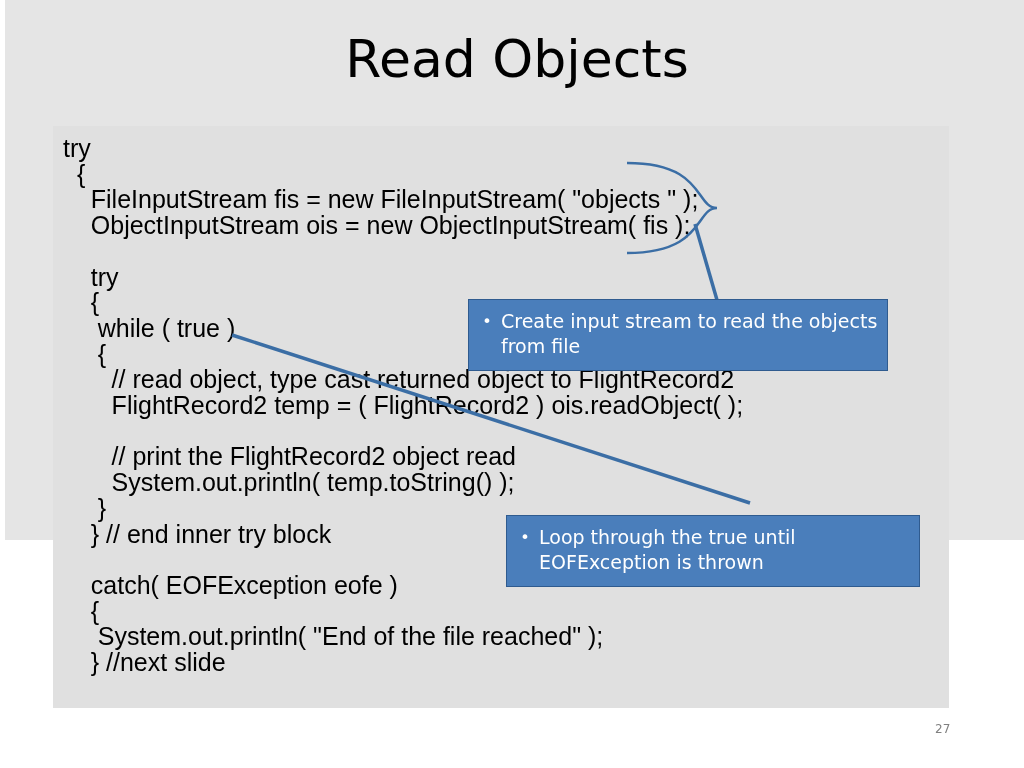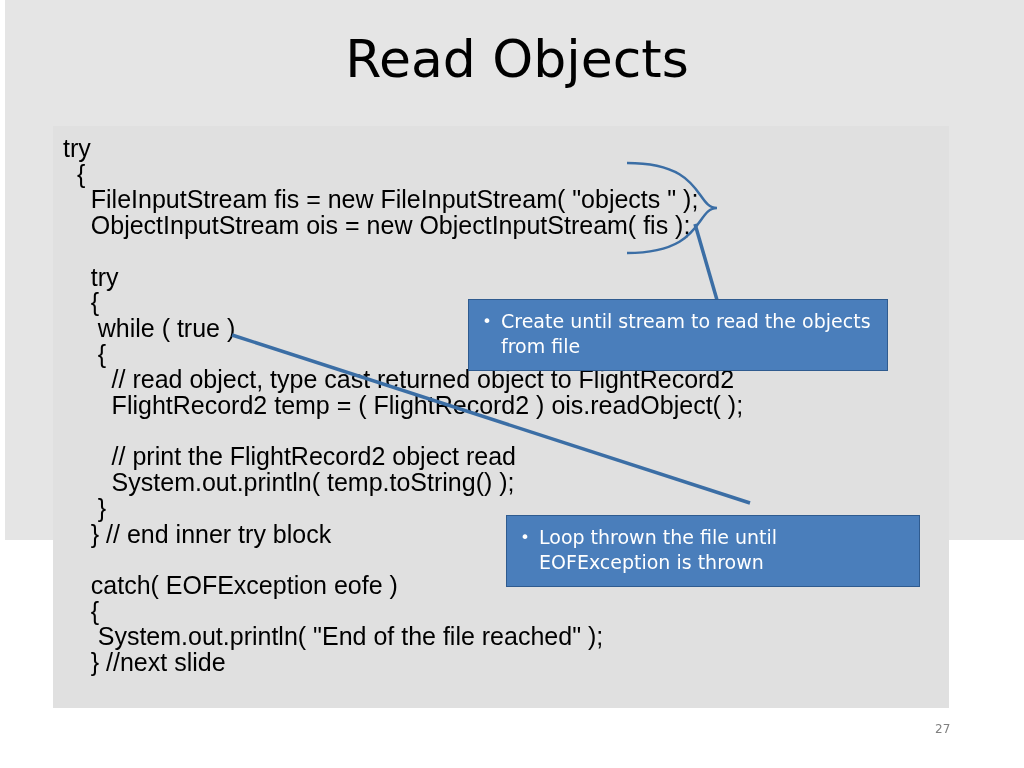--- a/index.html
+++ b/index.html
@@ -142,26 +142,26 @@
 
   <svg class="overlay" viewBox="0 0 1024 768">
     <path d="M 622 163 C 700 163 690 208 712 208 C 690 208 700 253 622 253" fill="none" stroke="#3b6ea5" stroke-width="2.5"></path>
     <line x1="690" y1="224" x2="712" y2="300" stroke="#3b6ea5" stroke-width="3.5"></line>
     <line x1="227" y1="335" x2="745" y2="503" stroke="#3b6ea5" stroke-width="3.5"></line>
   </svg>
 
   <div class="callout" id="callout-input-stream">
     <div class="bullet-row">
       <span class="bullet">•</span>
-      <span class="bullet-text">Create until stream to read the objects from file</span>
+      <span class="bullet-text">Create input stream to read the objects from file</span>
     </div>
   </div>
 
   <div class="callout" id="callout-loop">
     <div class="bullet-row">
       <span class="bullet">•</span>
-      <span class="bullet-text">Loop thrown the file until EOFException is thrown</span>
+      <span class="bullet-text">Loop through the true until EOFException is thrown</span>
     </div>
   </div>
 
   <div id="page-number">27</div>
 
 </div>
 
 </body></html>

